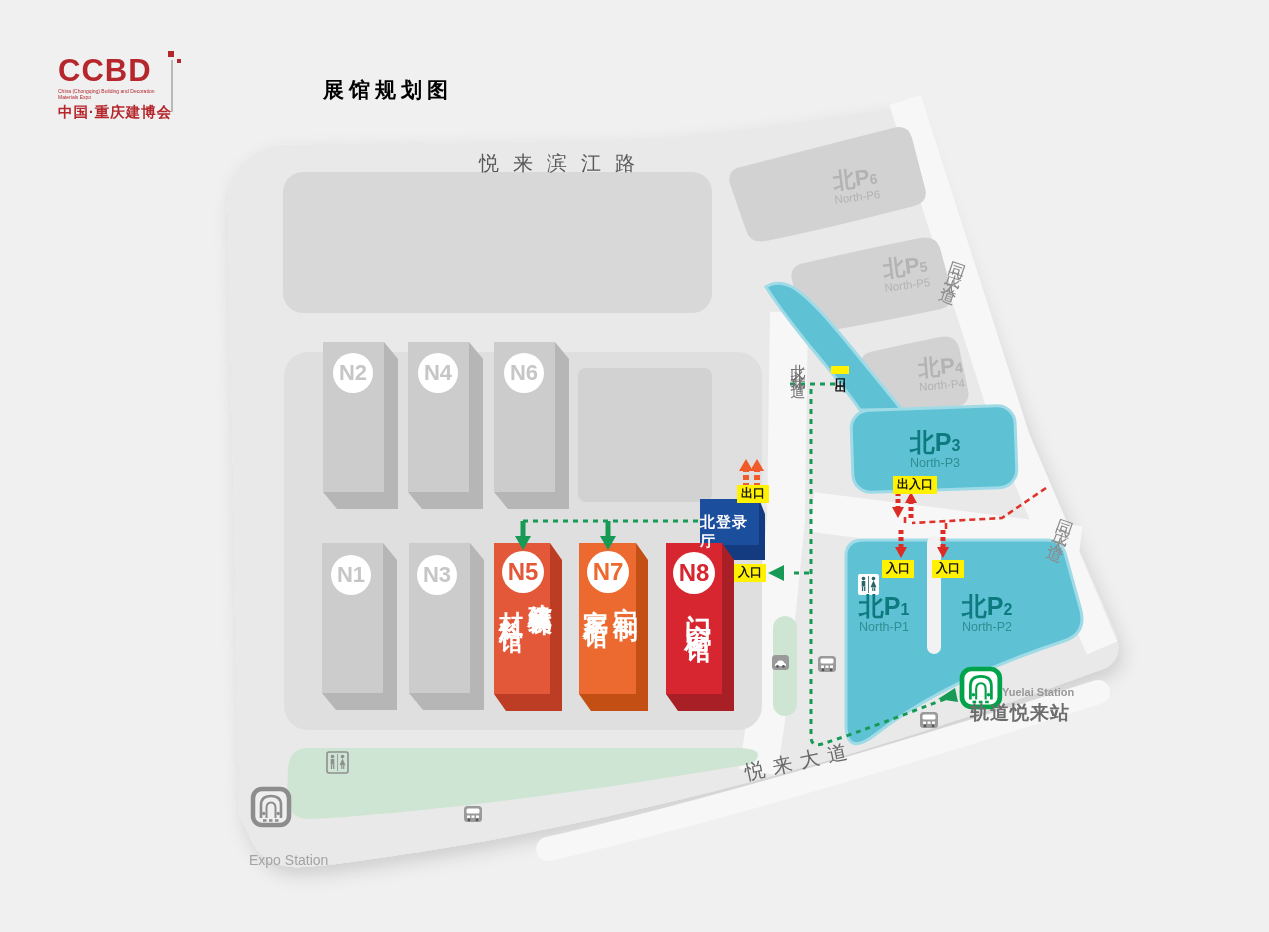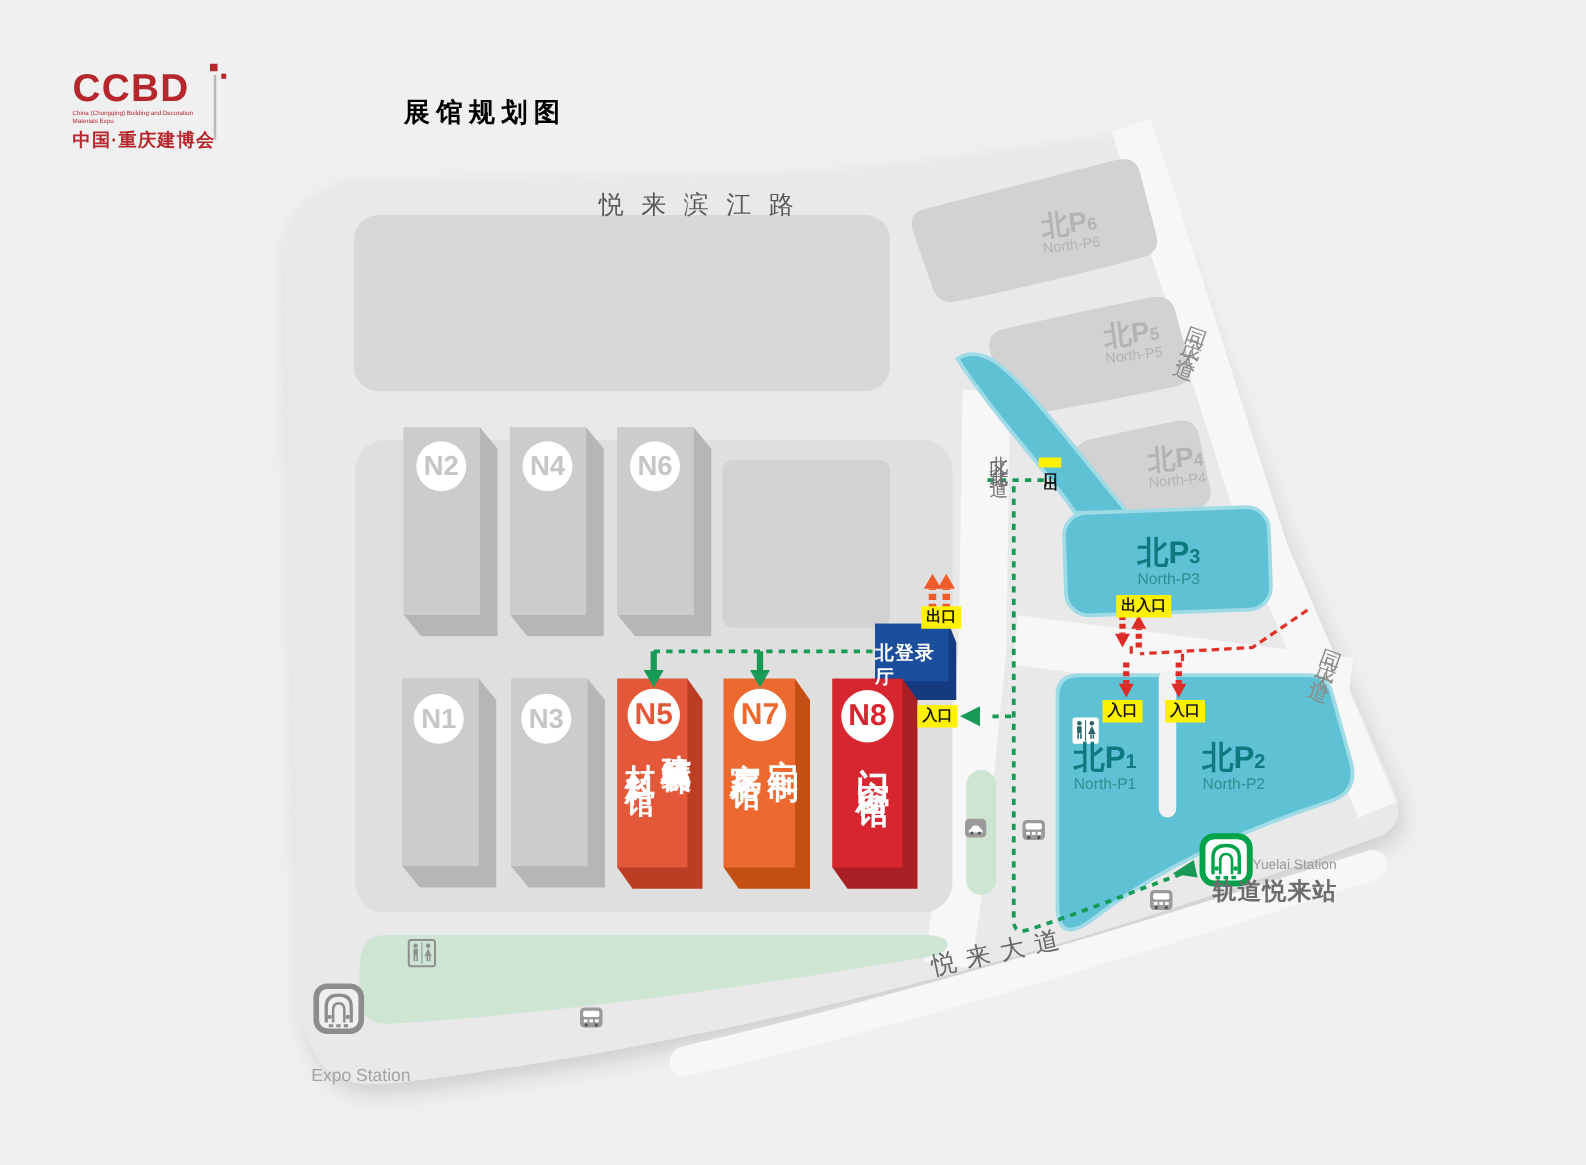--- a/index.html
+++ b/index.html
@@ -320,17 +320,17 @@
   <div class="psub">North-P2</div>
 </div>
 
 <div class="gate gate-v" style="left:831px;top:366px;">出口</div>
 <div class="gate" style="left:893px;top:476px;">出入口</div>
 <div class="gate" style="left:882px;top:560px;">入口</div>
 <div class="gate" style="left:932px;top:560px;">入口</div>
 <div class="gate" style="left:737px;top:485px;">出口</div>
 <div class="gate" style="left:734px;top:564px;">入口</div>
 
-<div class="st-en" style="left:1002px;top:686px;">Yuelai Station</div>
+<div class="st-en" style="left:1002px;top:686px;font-weight:bold;">Yuelai Station</div>
 <div class="st-cn yl-cn">轨道悦来站</div>
 <div class="st-en ex-en">Expo Station</div>
 
 </div>
 
 </body></html>

